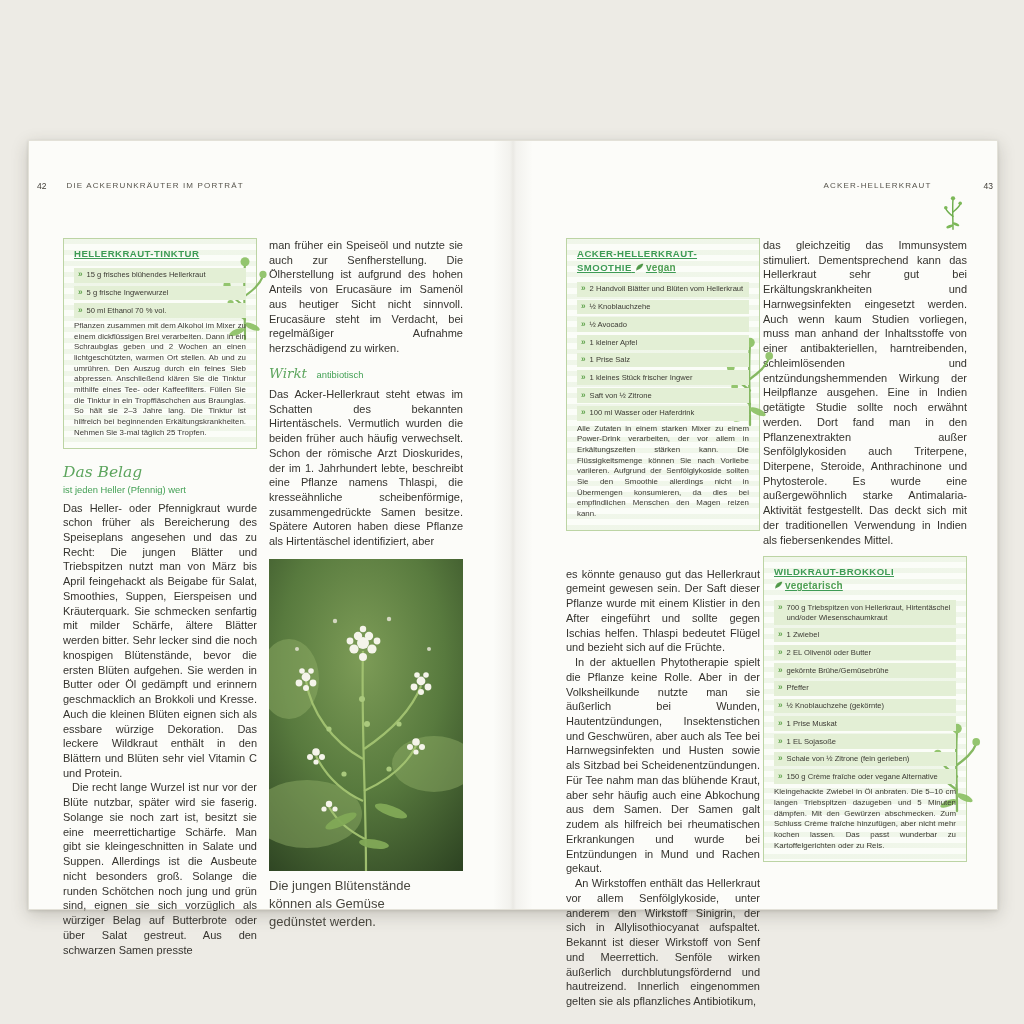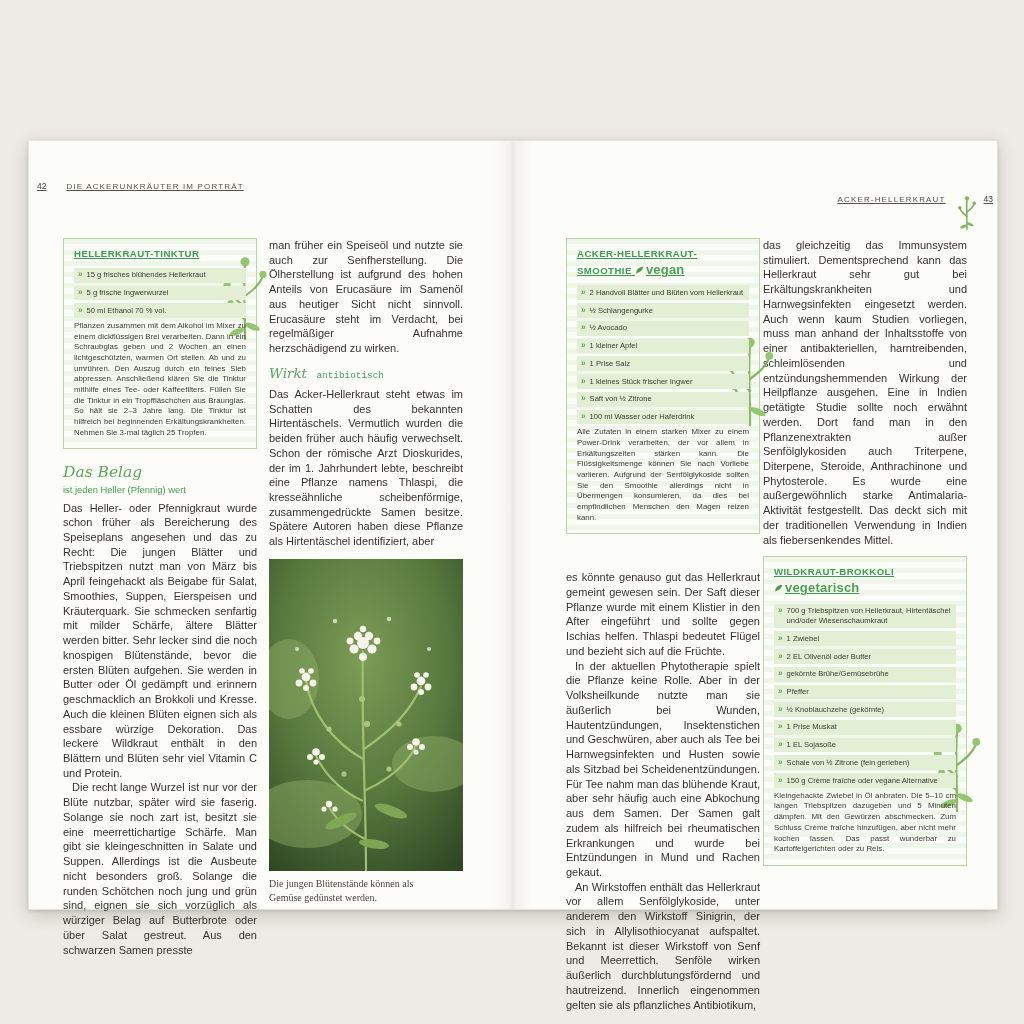--- a/index.html
+++ b/index.html
@@ -13,28 +13,28 @@
     position:absolute;left:28px;top:140px;width:968px;height:768px;
     background:#fcfcf9;border:1px solid #e3e1d8;
     box-shadow:0 5px 16px rgba(60,55,40,.22), 0 1px 3px rgba(60,55,40,.14);
   }
   .fold{
     position:absolute;left:calc(50% - 20px);top:0;bottom:0;width:40px;
     background:linear-gradient(90deg, rgba(0,0,0,0) 0%, rgba(90,80,60,.06) 42%, rgba(90,80,60,.11) 50%, rgba(90,80,60,.06) 58%, rgba(0,0,0,0) 100%);
     pointer-events:none;
   }
   .running-head{
-    position:absolute;top:40px;display:flex;align-items:center;
-    font-size:8px;letter-spacing:1.15px;color:#55524a;text-decoration:underline;
+    position:absolute;top:40px;display:flex;align-items:flex-start;
+    font-size:8px;letter-spacing:1.15px;color:#55524a;
   }
   .running-head .pgnum{font-size:8.5px;color:#3f3c36;letter-spacing:0;}
   .rh-left{left:8px;}
   .rh-left .pgnum{margin-right:20px;}
   .rh-right{right:4px;}
-  .rh-right .pgnum{margin-left:6px;}
+  .rh-right .pgnum{margin-left:20px;}
   .head-sprig{width:22px;height:36px;margin-left:10px;position:relative;top:13px;}
 
   .col{position:absolute;top:97px;width:194px;}
   .col1{left:34px;}
   .col2{left:240px;}
   .col3{left:537px;}
   .col4{left:734px;width:204px;}
 
   .bodytext{font-size:11px;line-height:1.34;color:#35332e;text-align:justify;}
   .bodytext p{margin:0;}
@@ -43,21 +43,21 @@
   .recipe-box{
     position:relative;border:1px solid #bcd4a4;
     background-color:#fbfdf8;
     background-image:repeating-linear-gradient(180deg, rgba(140,185,105,.10) 0px, rgba(140,185,105,.10) 5px, rgba(255,255,255,0) 5px, rgba(255,255,255,0) 11px);
     padding:9px 10px 10px 10px;
   }
   .recipe-title{
     color:#3e9b55;font-weight:bold;font-size:9.6px;letter-spacing:.45px;line-height:1.35;
     position:relative;z-index:2;text-decoration:underline;
   }
-  .diet-badge{color:#4f9f53;font-size:13px;font-weight:bold;letter-spacing:.2px;white-space:nowrap;}
+  .diet-badge{color:#4f9f53;font-size:10px;font-weight:bold;letter-spacing:.2px;white-space:nowrap;}
   .diet-badge svg{vertical-align:-1px;margin-right:2px;}
   .ing-list{margin-top:7px;position:relative;z-index:2;}
   .ing{
     display:flex;align-items:flex-start;gap:4px;
     background:#e3efd5;padding:2.5px 4px 2.5px 4px;margin-bottom:3px;
     font-size:7.6px;line-height:1.28;color:#3b3933;
   }
   .chev{color:#5fa24b;font-weight:bold;font-size:8.2px;line-height:1.15;flex:0 0 auto;}
   .box-body, .box-intro{
     margin-top:1px;font-size:7.9px;line-height:1.35;text-align:justify;color:#3b3933;
@@ -71,24 +71,24 @@
 
   .section-head{margin:15px 0 6px 0;}
   .script-head{
     font-family:"DejaVu Serif", serif;font-style:italic;
     color:#5da55e;font-size:15.5px;line-height:1.1;display:block;
   }
   .sub-head{color:#44a156;font-size:9.4px;margin-top:2px;display:block;}
 
   .wirkt-head{margin:8px 0 5px 0;}
   .wirkt-head .script-head{display:inline;font-size:13.5px;margin-right:5px;}
-  .wirkt-head .sub-head{display:inline;font-size:9.4px;font-family:Liberation Mono, monospace;}
+  .wirkt-head .sub-head{display:inline;font-size:9.4px;}
 
   .photo{margin-top:10px;width:194px;line-height:0;}
-  .caption{margin-top:6px;font-size:10px;line-height:1.38;color:#49473f;width:172px;text-align:left;font-family:Liberation Serif, serif;}
+  .caption{margin-top:6px;font-size:13px;line-height:1.38;color:#49473f;width:172px;text-align:left;}
 
   .gap-top{margin-top:36px;}
   .box-after-text{margin-top:9px;}
 </style>
 </head>
 <body>
 
 <div class="spread">
 
   <div class="running-head rh-left">
@@ -287,21 +287,21 @@
       </div>
       <div class="ing-list">
 
           <div class="ing">
             <span class="chev">»</span>
             <span>2 Handvoll Blätter und Blüten vom Hellerkraut</span>
           </div>
 
           <div class="ing">
             <span class="chev">»</span>
-            <span>½ Schlangengurke</span>
+            <span>½ Knoblauchzehe</span>
           </div>
 
           <div class="ing">
             <span class="chev">»</span>
             <span>½ Avocado</span>
           </div>
 
           <div class="ing">
             <span class="chev">»</span>
             <span>1 kleiner Apfel</span>

